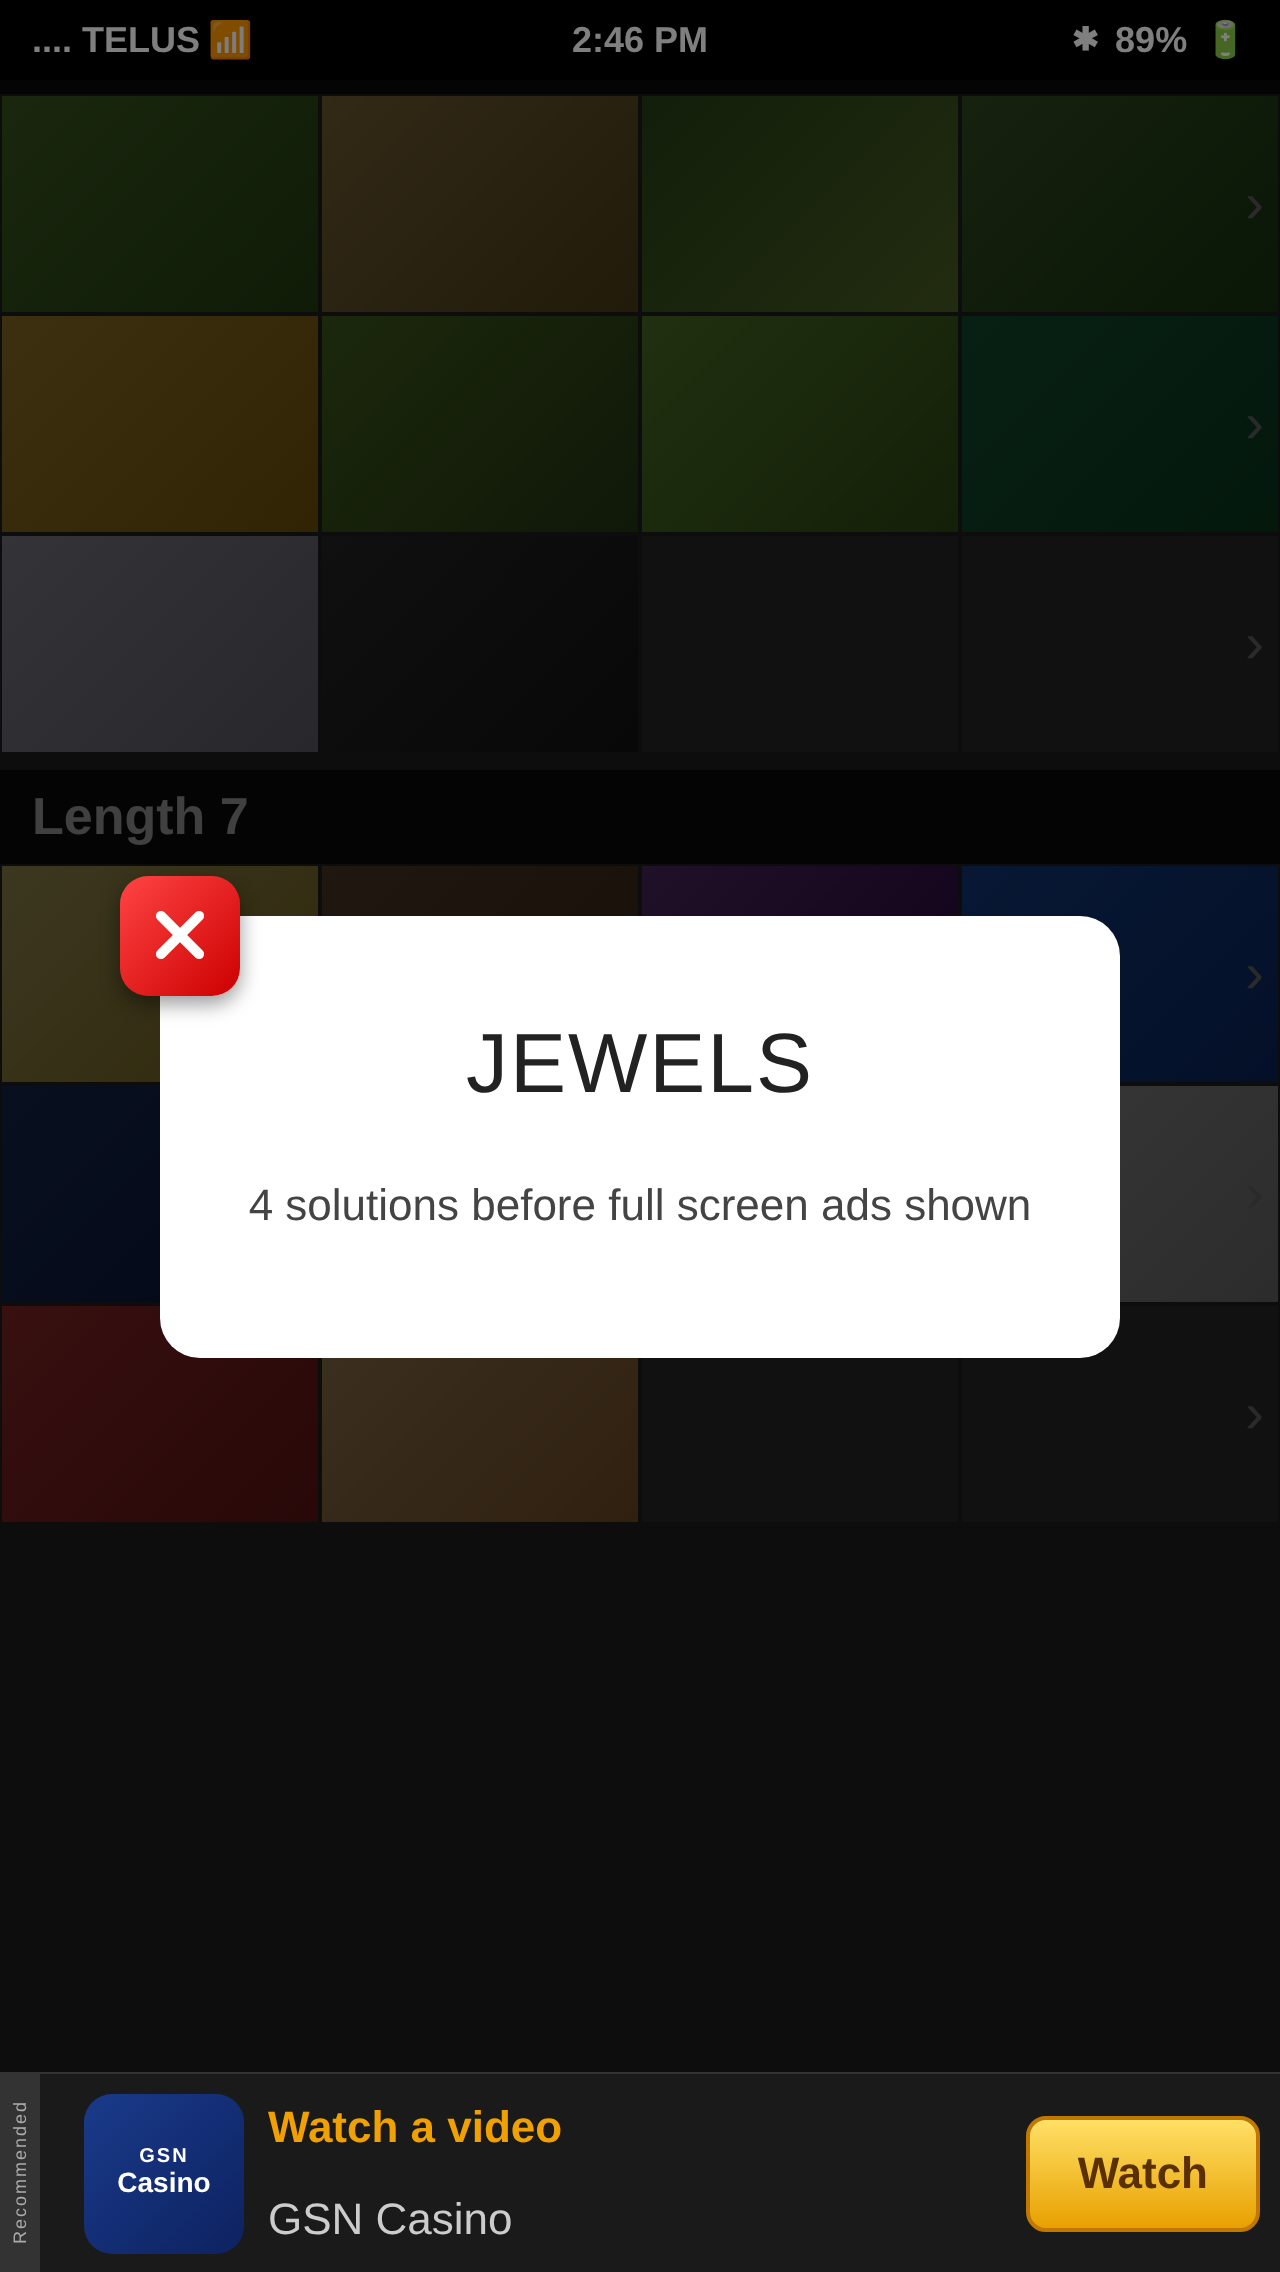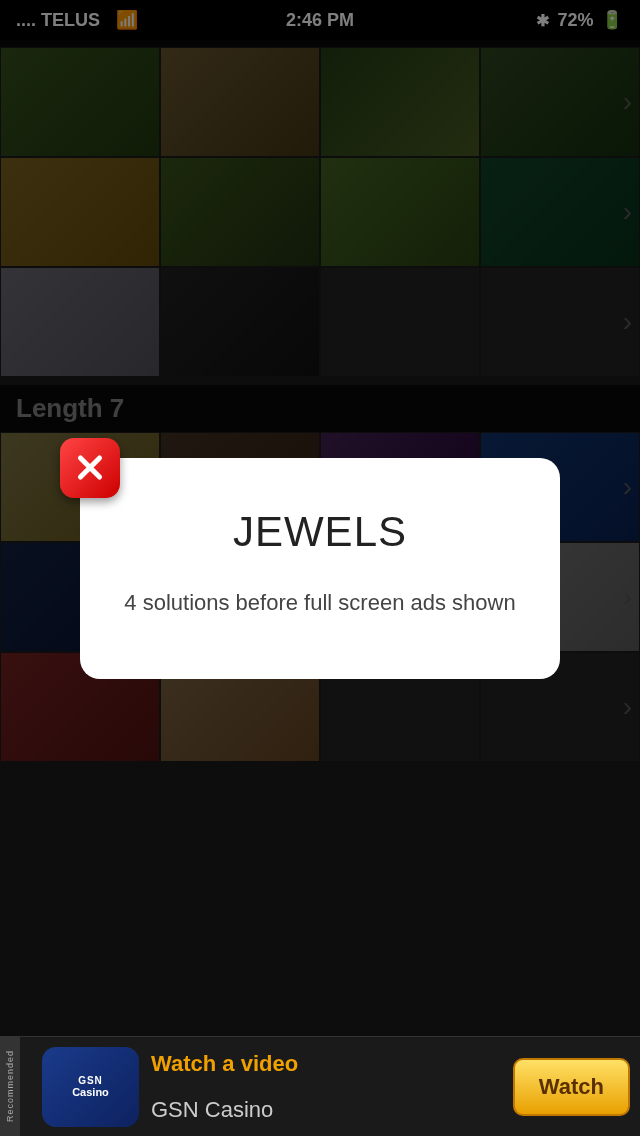--- a/index.html
+++ b/index.html
@@ -22,21 +22,21 @@
       display: flex;
       align-items: center;
       justify-content: space-between;
       padding: 0 16px;
       color: #fff;
       font-size: 18px;
       font-weight: 600;
       position: relative;
       z-index: 1;
     }
-    .status-left { display: flex; align-items: center; gap: 16px; }
+    .status-left { display: flex; align-items: center; gap: 4px; }
     .status-center { position: absolute; left: 50%; transform: translateX(-50%); }
     .status-right { display: flex; align-items: center; gap: 8px; }
 
     
     .search-bar-area {
       background: #2a2a2a;
       padding: 10px 16px;
       display: flex;
       align-items: center;
       gap: 10px;
@@ -192,21 +192,21 @@
       background: #1a1a1a;
       display: flex;
       align-items: center;
       padding: 0 10px;
       gap: 12px;
       z-index: 20;
       border-top: 1px solid #333;
     }
 
     .ad-logo {
-      width: 97px;
+      width: 80px;
       height: 80px;
       border-radius: 14px;
       background: linear-gradient(135deg, #1a3a8a, #0d2260);
       display: flex;
       align-items: center;
       justify-content: center;
       overflow: hidden;
       flex-shrink: 0;
     }
 
@@ -294,21 +294,21 @@
 <div class="status-bar">
   <div class="status-left">
     <span>.... TELUS</span>
 
     <span style="font-size:18px;">📶</span>
   </div>
   <div class="status-center">2:46 PM</div>
   <div class="status-right">
 
     <span style="font-size:16px;">✱</span>
-    <span>72%</span>
+    <span>89%</span>
     <span style="font-size:18px;">🔋</span>
   </div>
 </div>
 
 <div class="search-bar-area">
   <input class="search-input" type="text" placeholder="copyright filter" style="">
   <button class="icon-btn question-btn">?</button>
   <button class="icon-btn coin-btn">
     <span style="font-size:26px;">🌟</span>
   </button>
@@ -394,21 +394,21 @@
 </div>
 
 <div class="ad-banner">
   <div class="recommended-badge">
     <span class="recommended-text">Recommended</span>
   </div>
   <div style="width:20px; flex-shrink:0;"></div>
   <div class="ad-logo">
     <div class="ad-logo-inner">
       <div style="font-size:10px; letter-spacing:1px;">GSN</div>
-      <div style="font-size:11px;">Casino</div>
+      <div style="font-size:14px;">Casino</div>
     </div>
   </div>
   <div class="ad-text">
     <div class="ad-title">Watch a video</div>
     <div class="ad-subtitle">GSN Casino</div>
   </div>
   <button class="watch-btn">Watch</button>
 </div>
 
 </body></html>

